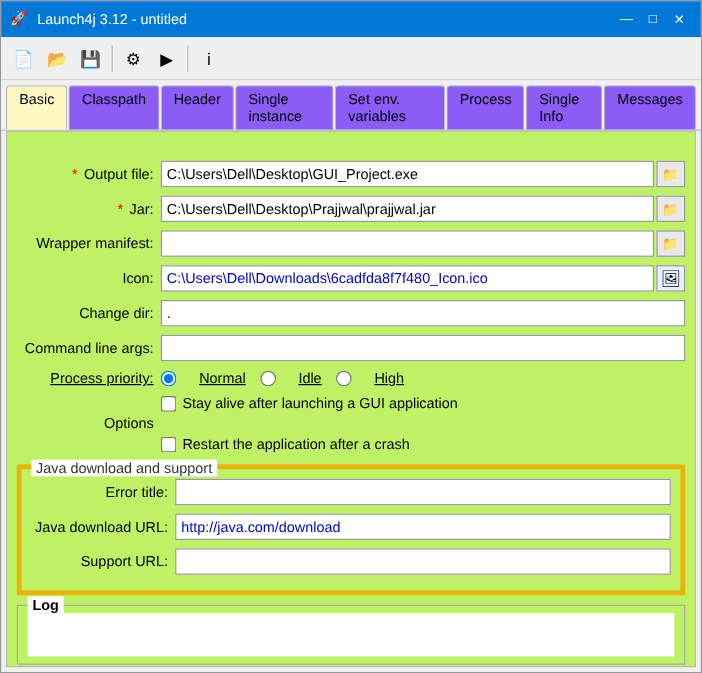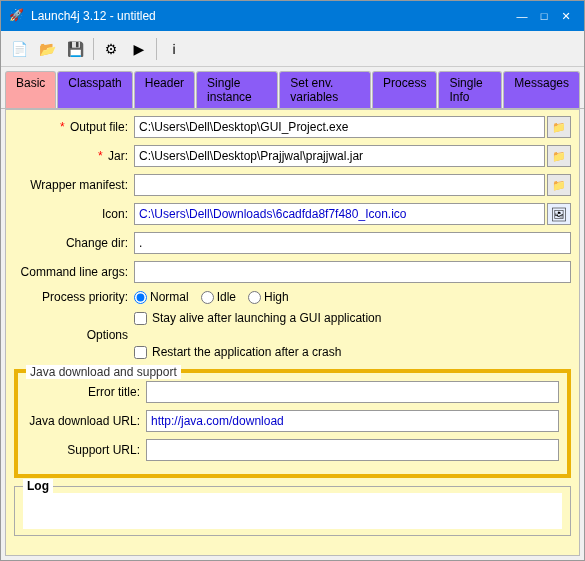--- a/index.html
+++ b/index.html
@@ -95,31 +95,31 @@
     .tab {
       padding: 4px 10px;
       border: 1px solid #bbb;
       border-bottom: none;
       background: #8b5cf6;
       cursor: pointer;
       font-size: 12px;
       border-radius: 3px 3px 0 0;
     }
     .tab.active {
-      background: #fca5a5;
+      background: #fef9c3;
       border-color: #bbb;
       font-weight: normal;
     }
 
     .content {
-      background: #fef9c3;
+      background: #bef264;
       border: 1px solid #bbb;
       margin: 0 4px 4px 4px;
       flex: 1;
-      padding: 6px 8px;
+      padding: 24px 8px;
       overflow: hidden;
     }
 
     .form-row {
       display: flex;
       align-items: center;
       margin-bottom: 7px;
     }
     .form-label {
       text-align: right;
@@ -174,33 +174,34 @@
       padding-left: 126px;
     }
     .checkbox-row input[type=checkbox] {
       margin-right: 5px;
     }
 
     .radio-row {
       display: flex;
       align-items: center;
       margin-bottom: 7px;
+      text-decoration: underline;
     }
     .radio-row .form-label {
       min-width: 120px;
     }
     .radio-group {
       display: flex;
       align-items: center;
       gap: 12px;
     }
     .radio-item {
       display: flex;
       align-items: center;
-      gap: 3px;
+      gap: 19px;
       cursor: pointer;
     }
 
     .section-group {
       border: 4px solid #eab308;
       margin: 10px 0 7px 0;
       padding: 8px 8px 6px 8px;
       position: relative;
     }
     .section-group-title {

